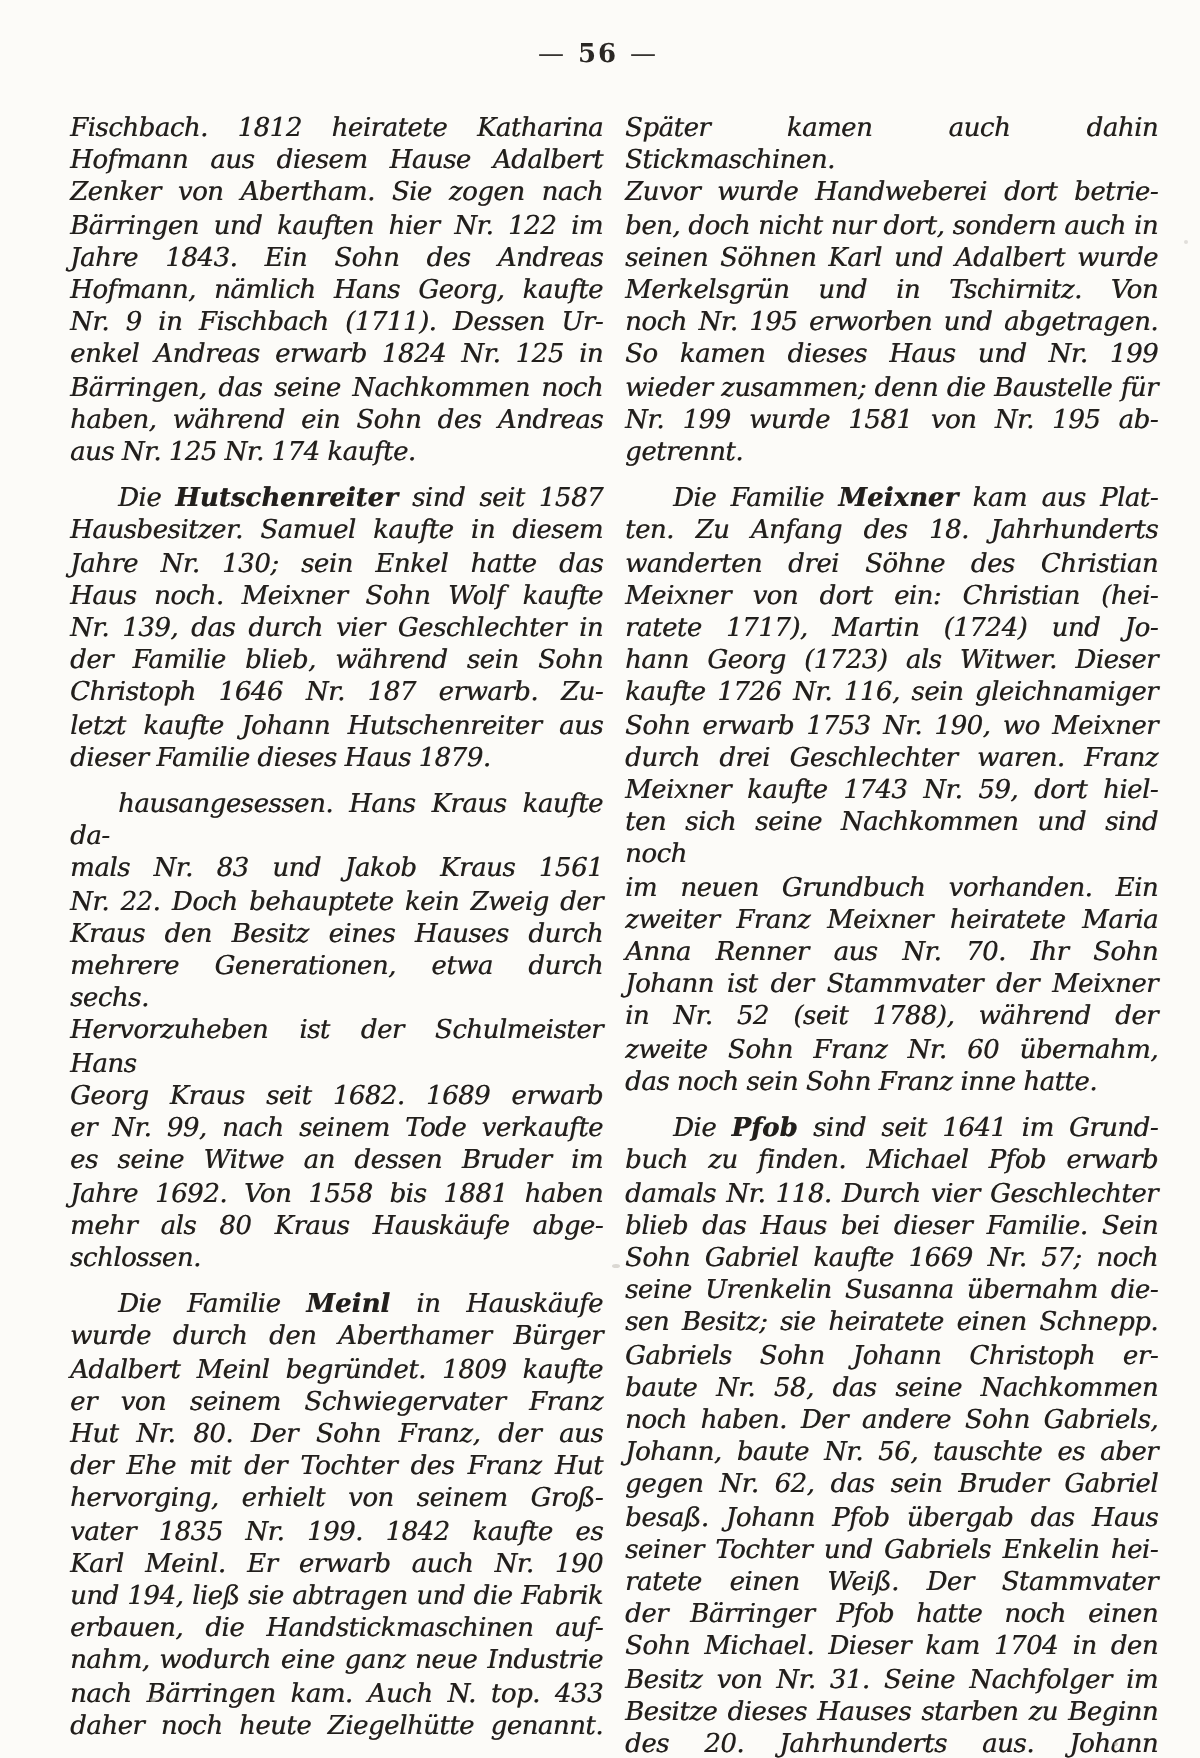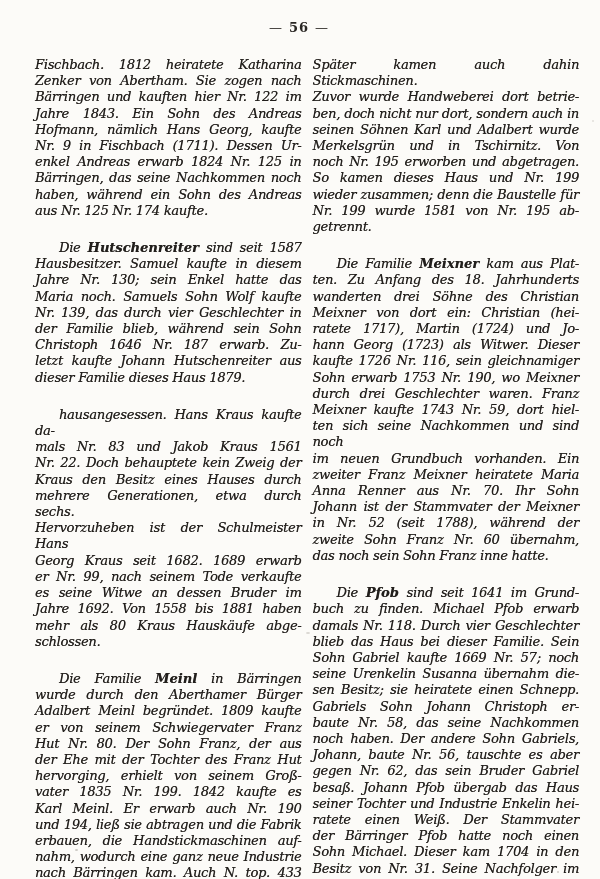--- a/index.html
+++ b/index.html
@@ -26,21 +26,21 @@
   .page-header .dash { font-weight: normal; padding: 0 6px; }
   .page-header .num { font-weight: bold; }
   .columns {
     position: absolute;
     top: 57px; left: 35px; right: 21px;
     display: flex;
     gap: 11px;
   }
   .col { width: 50%; }
   .para { margin: 0; font-style: italic; }
-  .para + .para { margin-top: 21px; }
+  .para + .para { margin-top: 7px; }
   .line {
     font-size: 13px;
     line-height: 16.2px;
     letter-spacing: -0.25px;
     white-space: nowrap;
     text-align: justify;
     text-align-last: auto;
     color: #211e1b;
     text-shadow: 0.25px 0 0 rgba(33,30,27,0.75);
   }
@@ -69,35 +69,36 @@
 
 <div class="page">
   <div class="page-header">
     <span class="dash">—</span><span class="num">56</span><span class="dash">—</span>
   </div>
 
   <div class="columns">
     <div class="col">
         <div class="para">
           <div class="line jl"><span>Fischbach. 1812 heiratete Katharina</span></div>
+          <div class="line jl"><span>Hofmann aus diesem Hause Adalbert</span></div>
           <div class="line jl"><span>Zenker von Abertham. Sie zogen nach</span></div>
           <div class="line jl"><span>Bärringen und kauften hier Nr. 122 im</span></div>
           <div class="line jl"><span>Jahre 1843. Ein Sohn des Andreas</span></div>
           <div class="line jl"><span>Hofmann, nämlich Hans Georg, kaufte</span></div>
           <div class="line jl"><span>Nr. 9 in Fischbach (1711). Dessen Ur-</span></div>
           <div class="line jl"><span>enkel Andreas erwarb 1824 Nr. 125 in</span></div>
           <div class="line jl"><span>Bärringen, das seine Nachkommen noch</span></div>
           <div class="line jl"><span>haben, während ein Sohn des Andreas</span></div>
           <div class="line"><span>aus Nr. 125 Nr. 174 kaufte.</span></div>
         </div>
         <div class="para indent">
           <div class="line jl"><span>Die </span><b>Hutschenreiter</b><span> sind seit 1587</span></div>
           <div class="line jl"><span>Hausbesitzer. Samuel kaufte in diesem</span></div>
           <div class="line jl"><span>Jahre Nr. 130; sein Enkel hatte das</span></div>
-          <div class="line jl"><span>Maria noch. Samuels Sohn Wolf kaufte</span></div>
+          <div class="line jl"><span>Haus noch. Meixner Sohn Wolf kaufte</span></div>
           <div class="line jl"><span>Nr. 139, das durch vier Geschlechter in</span></div>
           <div class="line jl"><span>der Familie blieb, während sein Sohn</span></div>
           <div class="line jl"><span>Christoph 1646 Nr. 187 erwarb. Zu-</span></div>
           <div class="line jl"><span>letzt kaufte Johann Hutschenreiter aus</span></div>
           <div class="line"><span>dieser Familie dieses Haus 1879.</span></div>
         </div>
         <div class="para indent">
           <div class="line jl"><span>hausangesessen. Hans Kraus kaufte da-</span></div>
           <div class="line jl"><span>mals Nr. 83 und Jakob Kraus 1561</span></div>
           <div class="line jl"><span>Nr. 22. Doch behauptete kein Zweig der</span></div>
@@ -105,21 +106,21 @@
           <div class="line jl"><span>mehrere Generationen, etwa durch sechs.</span></div>
           <div class="line jl"><span>Hervorzuheben ist der Schulmeister Hans</span></div>
           <div class="line jl"><span>Georg Kraus seit 1682. 1689 erwarb</span></div>
           <div class="line jl"><span>er Nr. 99, nach seinem Tode verkaufte</span></div>
           <div class="line jl"><span>es seine Witwe an dessen Bruder im</span></div>
           <div class="line jl"><span>Jahre 1692. Von 1558 bis 1881 haben</span></div>
           <div class="line jl"><span>mehr als 80 Kraus Hauskäufe abge-</span></div>
           <div class="line"><span>schlossen.</span></div>
         </div>
         <div class="para indent">
-          <div class="line jl"><span>Die Familie </span><b>Meinl</b><span> in Bärringen</span></div>
+          <div class="line jl"><span>Die Familie </span><b>Meinl</b><span> in Hauskäufe</span></div>
           <div class="line jl"><span>wurde durch den Aberthamer Bürger</span></div>
           <div class="line jl"><span>Adalbert Meinl begründet. 1809 kaufte</span></div>
           <div class="line jl"><span>er von seinem Schwiegervater Franz</span></div>
           <div class="line jl"><span>Hut Nr. 80. Der Sohn Franz, der aus</span></div>
           <div class="line jl"><span>der Ehe mit der Tochter des Franz Hut</span></div>
           <div class="line jl"><span>hervorging, erhielt von seinem Groß-</span></div>
           <div class="line jl"><span>vater 1835 Nr. 199. 1842 kaufte es</span></div>
           <div class="line jl"><span>Karl Meinl. Er erwarb auch Nr. 190</span></div>
           <div class="line jl"><span>und 194, ließ sie abtragen und die Fabrik</span></div>
           <div class="line jl"><span>erbauen, die Handstickmaschinen auf-</span></div>
@@ -168,21 +169,21 @@
           <div class="line jl"><span>blieb das Haus bei dieser Familie. Sein</span></div>
           <div class="line jl"><span>Sohn Gabriel kaufte 1669 Nr. 57; noch</span></div>
           <div class="line jl"><span>seine Urenkelin Susanna übernahm die-</span></div>
           <div class="line jl"><span>sen Besitz; sie heiratete einen Schnepp.</span></div>
           <div class="line jl"><span>Gabriels Sohn Johann Christoph er-</span></div>
           <div class="line jl"><span>baute Nr. 58, das seine Nachkommen</span></div>
           <div class="line jl"><span>noch haben. Der andere Sohn Gabriels,</span></div>
           <div class="line jl"><span>Johann, baute Nr. 56, tauschte es aber</span></div>
           <div class="line jl"><span>gegen Nr. 62, das sein Bruder Gabriel</span></div>
           <div class="line jl"><span>besaß. Johann Pfob übergab das Haus</span></div>
-          <div class="line jl"><span>seiner Tochter und Industrie Enkelin hei-</span></div>
+          <div class="line jl"><span>seiner Tochter und Gabriels Enkelin hei-</span></div>
           <div class="line jl"><span>ratete einen Weiß. Der Stammvater</span></div>
           <div class="line jl"><span>der Bärringer Pfob hatte noch einen</span></div>
           <div class="line jl"><span>Sohn Michael. Dieser kam 1704 in den</span></div>
           <div class="line jl"><span>Besitz von Nr. 31. Seine Nachfolger im</span></div>
           <div class="line jl"><span>Besitze dieses Hauses starben zu Beginn</span></div>
           <div class="line jl"><span>des 20. Jahrhunderts aus. Johann</span></div>
         </div>
       </div>
   </div>
 

